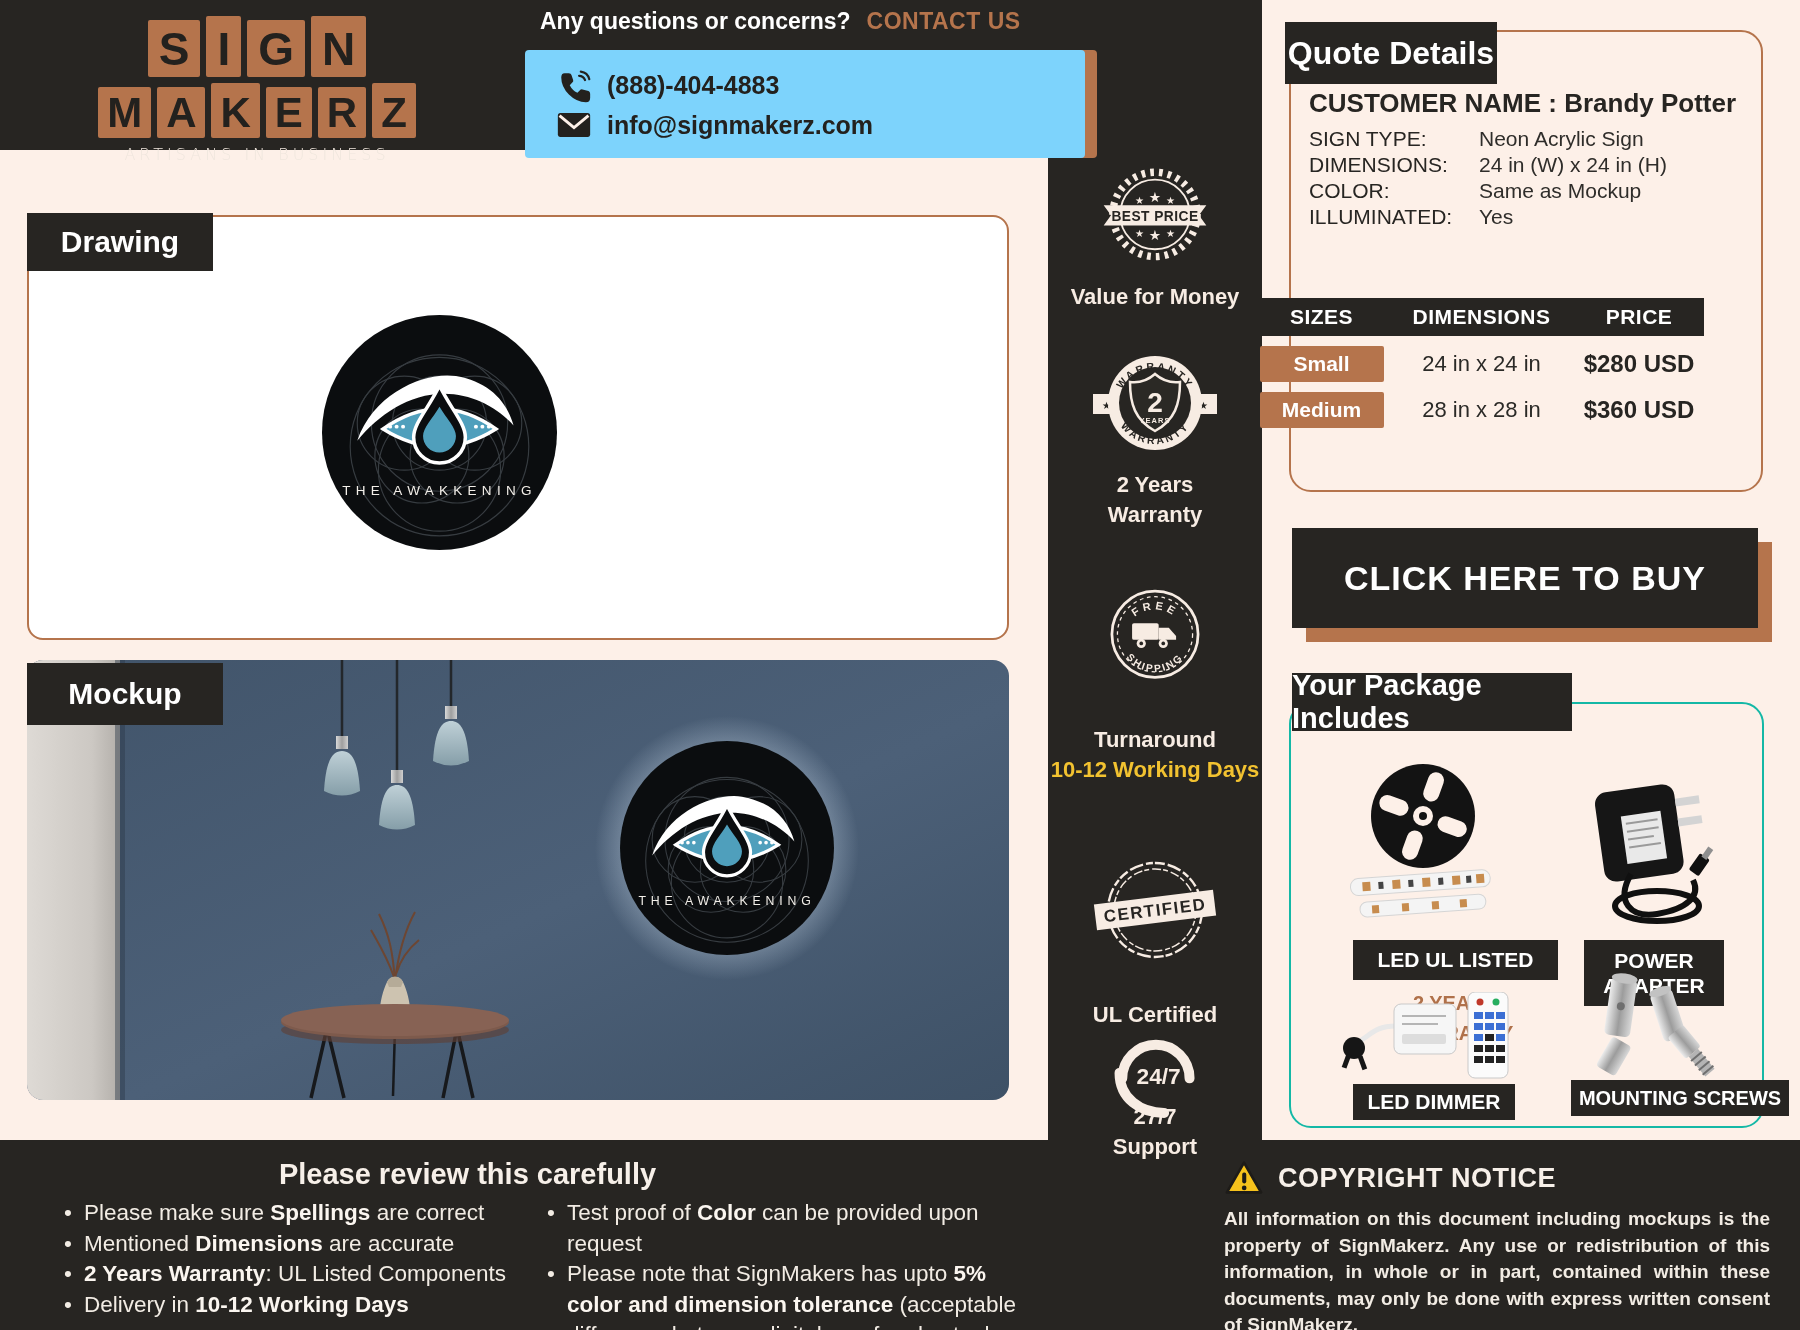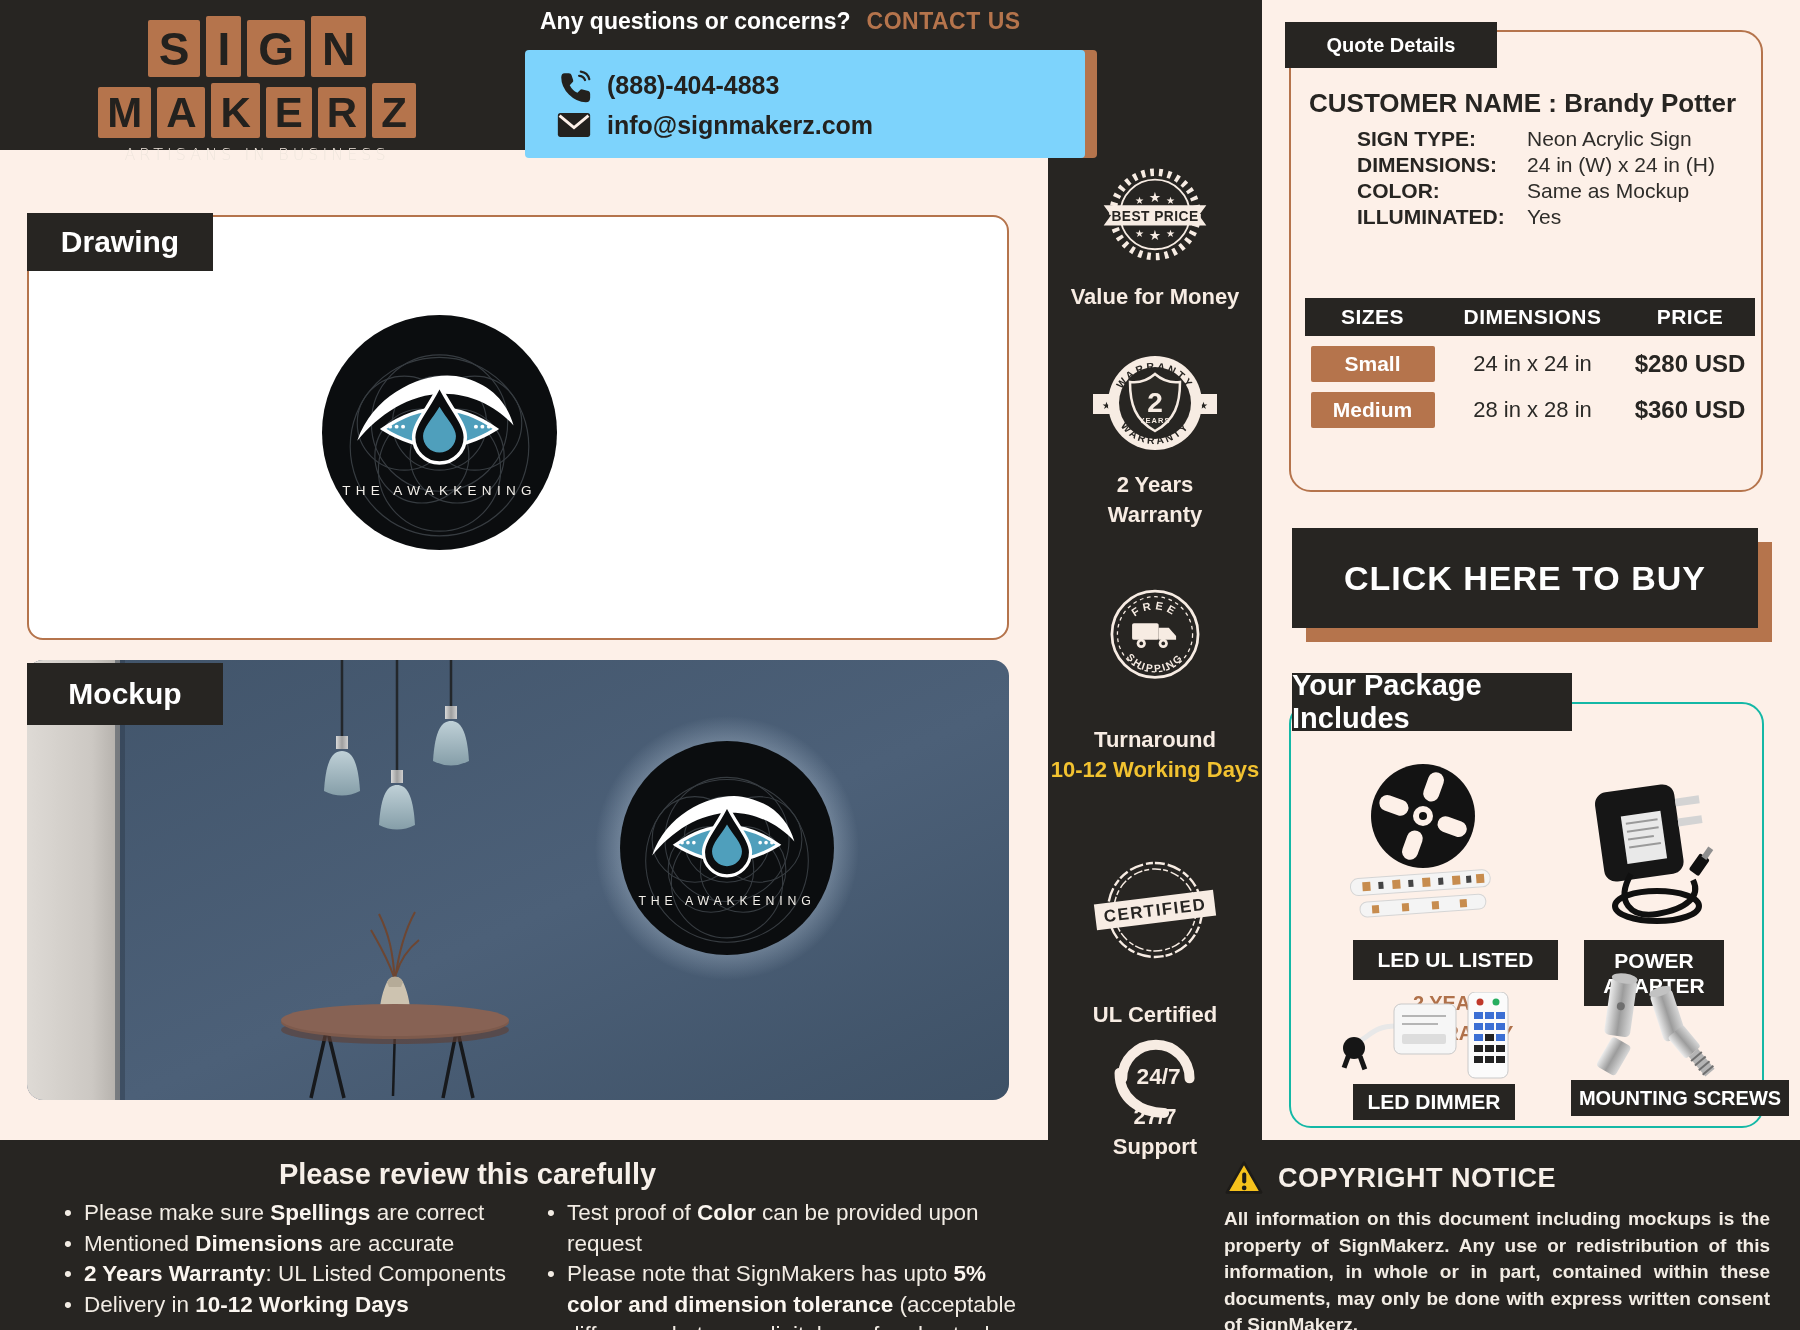--- a/index.html
+++ b/index.html
@@ -71,28 +71,28 @@
     position:absolute; left:1048px; width:214px; text-align:center;
     color:#f7ece3; font-weight:700; font-size:22px; line-height:30px;
   }
   .badge-caption .yellow { color:#f2c230; }
 
   
   .quote-panel {
     left:1289px; top:30px; width:474px; height:462px;
     border:2px solid #b5744c; border-radius:22px;
   }
-  .quote-label { left:1285px; top:22px; width:212px; height:46px; font-size:20px; }
+  .quote-label { left:1285px; top:22px; width:212px; height:62px; font-size:32px; }
   .customer-line { left:1309px; top:88px; width:440px; font-size:26px; font-weight:700; }
   .specs { left:1309px; top:126px; width:440px; }
   .spec-row { display:flex; height:26px; align-items:center; }
-  .spec-label { width:170px; font-weight:700; font-size:21px;margin-left:48px; }
+  .spec-label { width:170px; font-weight:400; font-size:21px; }
   .spec-value { font-size:21px; color:#2f2d2a; }
 
-  .sizes-table { left:1305px; top:298px; width:450px; }
+  .sizes-table { left:1254px; top:298px; width:450px; }
   .sizes-head {
     height:38px; background:#272522; color:#fff; display:grid;
     grid-template-columns:135px 185px 130px; align-items:center; text-align:center;
     font-weight:700; font-size:21px; letter-spacing:.5px;
   }
   .sizes-row { display:grid; grid-template-columns:135px 185px 130px; align-items:center; text-align:center; margin-top:10px; height:36px; }
   .size-chip { width:124px; height:36px; margin:0 auto; background:#b5744c; color:#fff; font-weight:700; font-size:21px; display:flex; align-items:center; justify-content:center; border-radius:2px; }
   .size-dims { font-size:22px; color:#2b2a27; }
   .size-price { font-size:24px; font-weight:800; }
 

